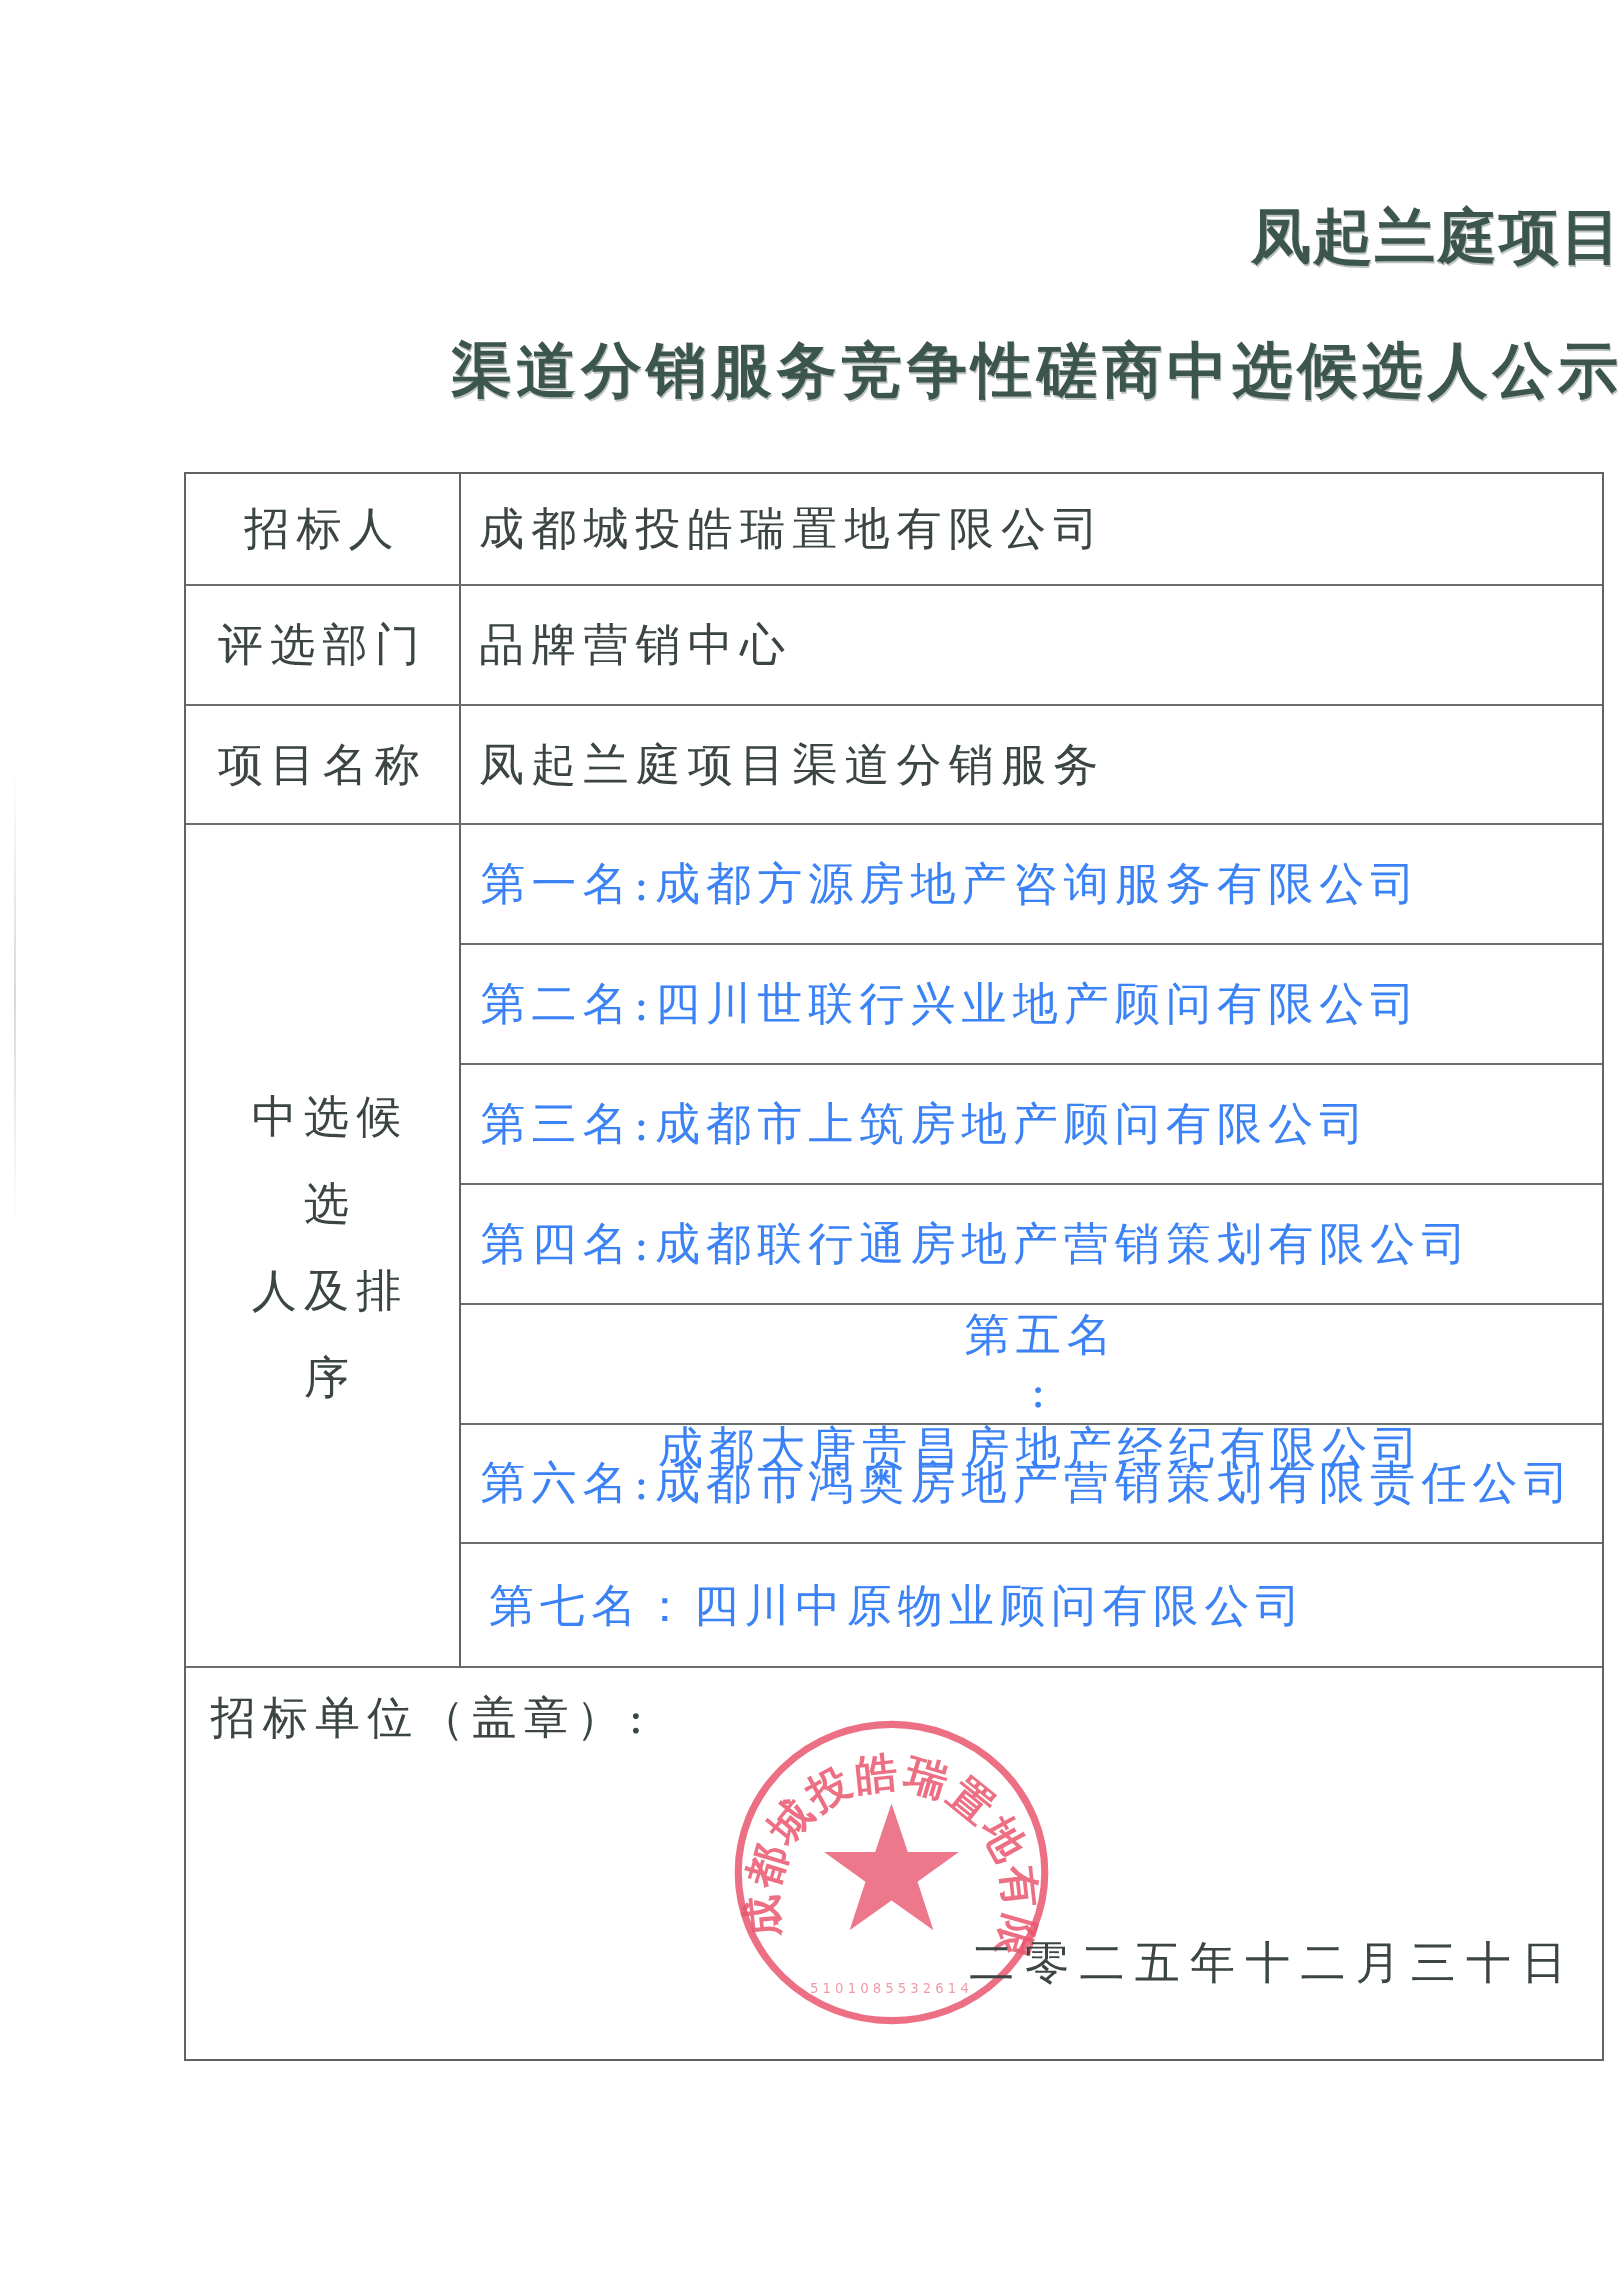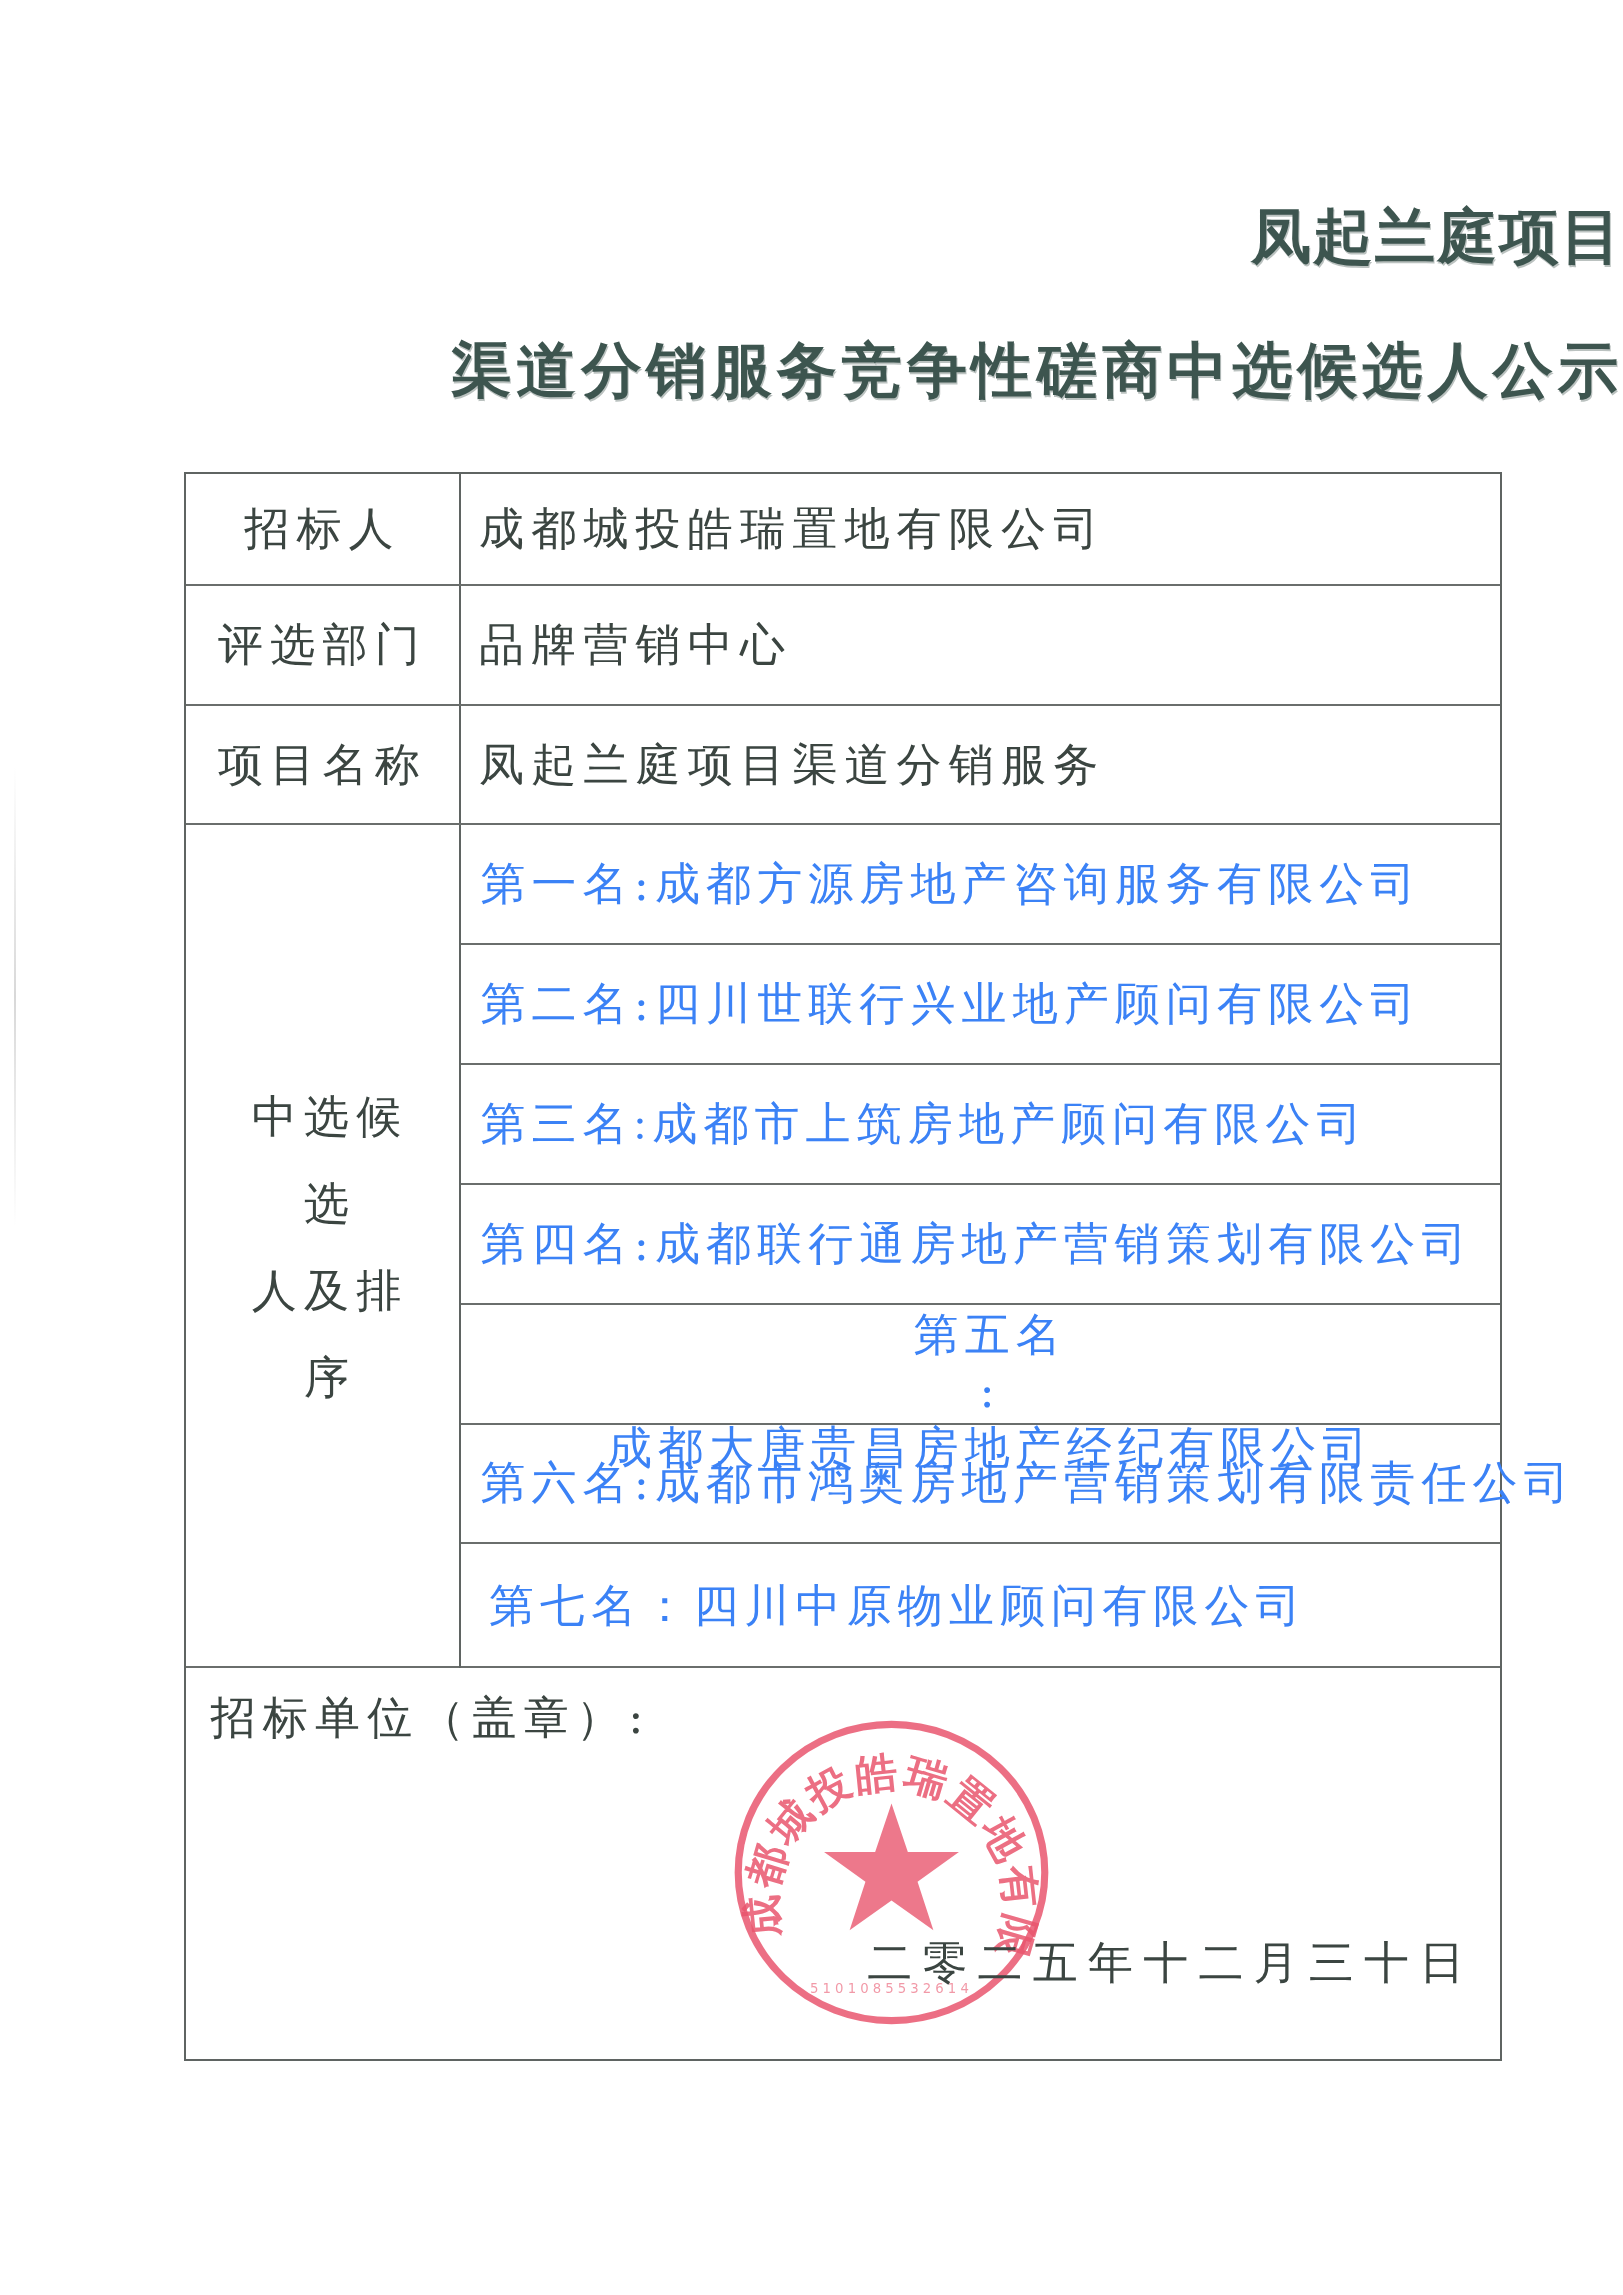--- a/index.html
+++ b/index.html
@@ -16,21 +16,21 @@
   .title {
     position: absolute; left: 0; width: 1623px; text-align: right;
     font-family: "DejaVu Sans", "Liberation Sans", sans-serif;
     font-weight: bold; color: #3d554f;
     text-shadow: 1px 1.5px 0 rgba(60,80,75,0.35);
   }
   .title1 { top: 197px; font-size: 60px; letter-spacing: 2px; }
   .title2 { top: 331px; font-size: 60px; letter-spacing: 5.1px; }
 
   .tbl {
-    position: absolute; left: 184px; top: 472px; width: 1318px; height: 1589px;
+    position: absolute; left: 184px; top: 472px; width: 1420px; height: 1589px;
     border: 2.6px solid #5f6462; box-sizing: border-box;
   }
   .row {
     position: absolute; left: 0; right: 0; box-sizing: border-box;
     border-bottom: 2.6px solid #6a6e6c;
   }
   .lbl {
     position: absolute; left: 0; top: 0; bottom: 0; width: 275px;
     border-right: 2.6px solid #5f6462; box-sizing: border-box;
     display: flex; align-items: center; justify-content: center;
@@ -108,21 +108,21 @@
       <div class="cand" style="top:0;height:120px;">
         <span>第一名</span>
           <span>:</span>
           <span>成都方源房地产咨询服务有限公司</span>
       </div>
       <div class="cand" style="top:120px;height:120px;">
         <span>第二名</span>
           <span>:</span>
           <span>四川世联行兴业地产顾问有限公司</span>
       </div>
-      <div class="cand" style="top:240px;height:120px;font-family:Liberation Serif, serif;">
+      <div class="cand" style="top:240px;height:120px;">
         <span>第三名</span>
           <span>:</span>
           <span>成都市上筑房地产顾问有限公司</span>
       </div>
       <div class="cand" style="top:360px;height:120px;">
         <span>第四名</span>
           <span>:</span>
           <span>成都联行通房地产营销策划有限公司</span>
       </div>
       <div class="cand" style="top:480px;height:120px;flex-direction:column;">

